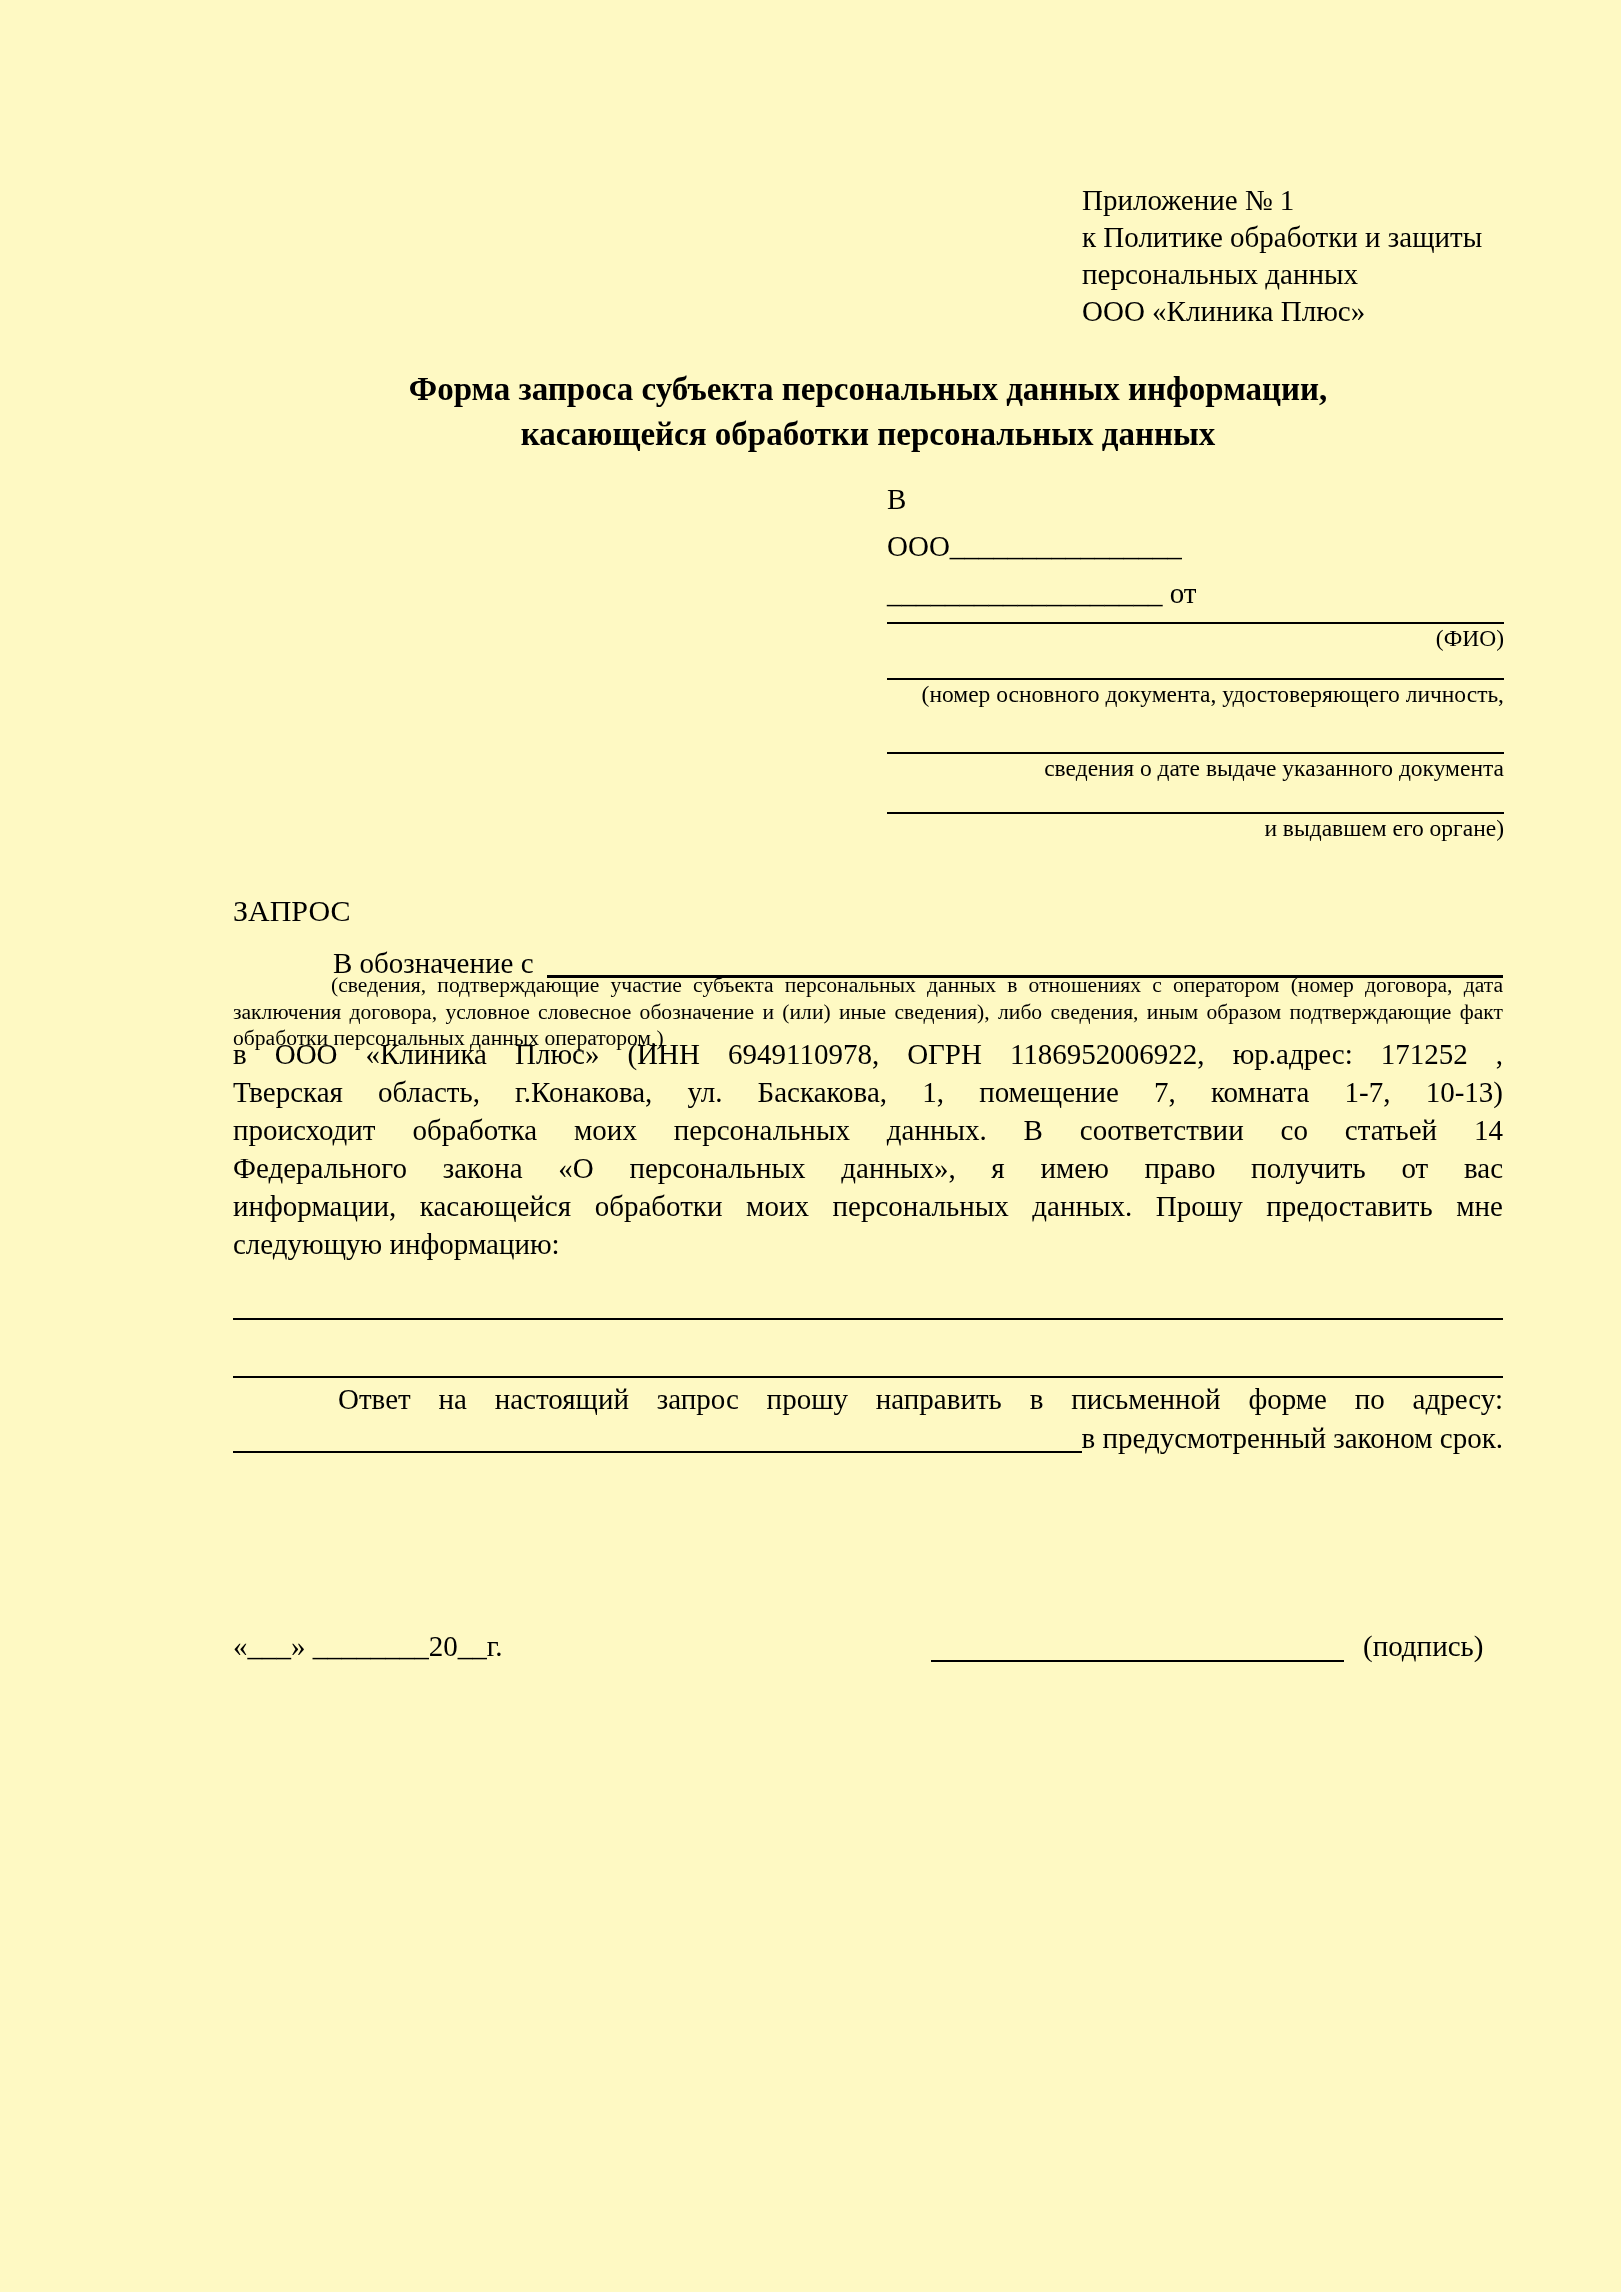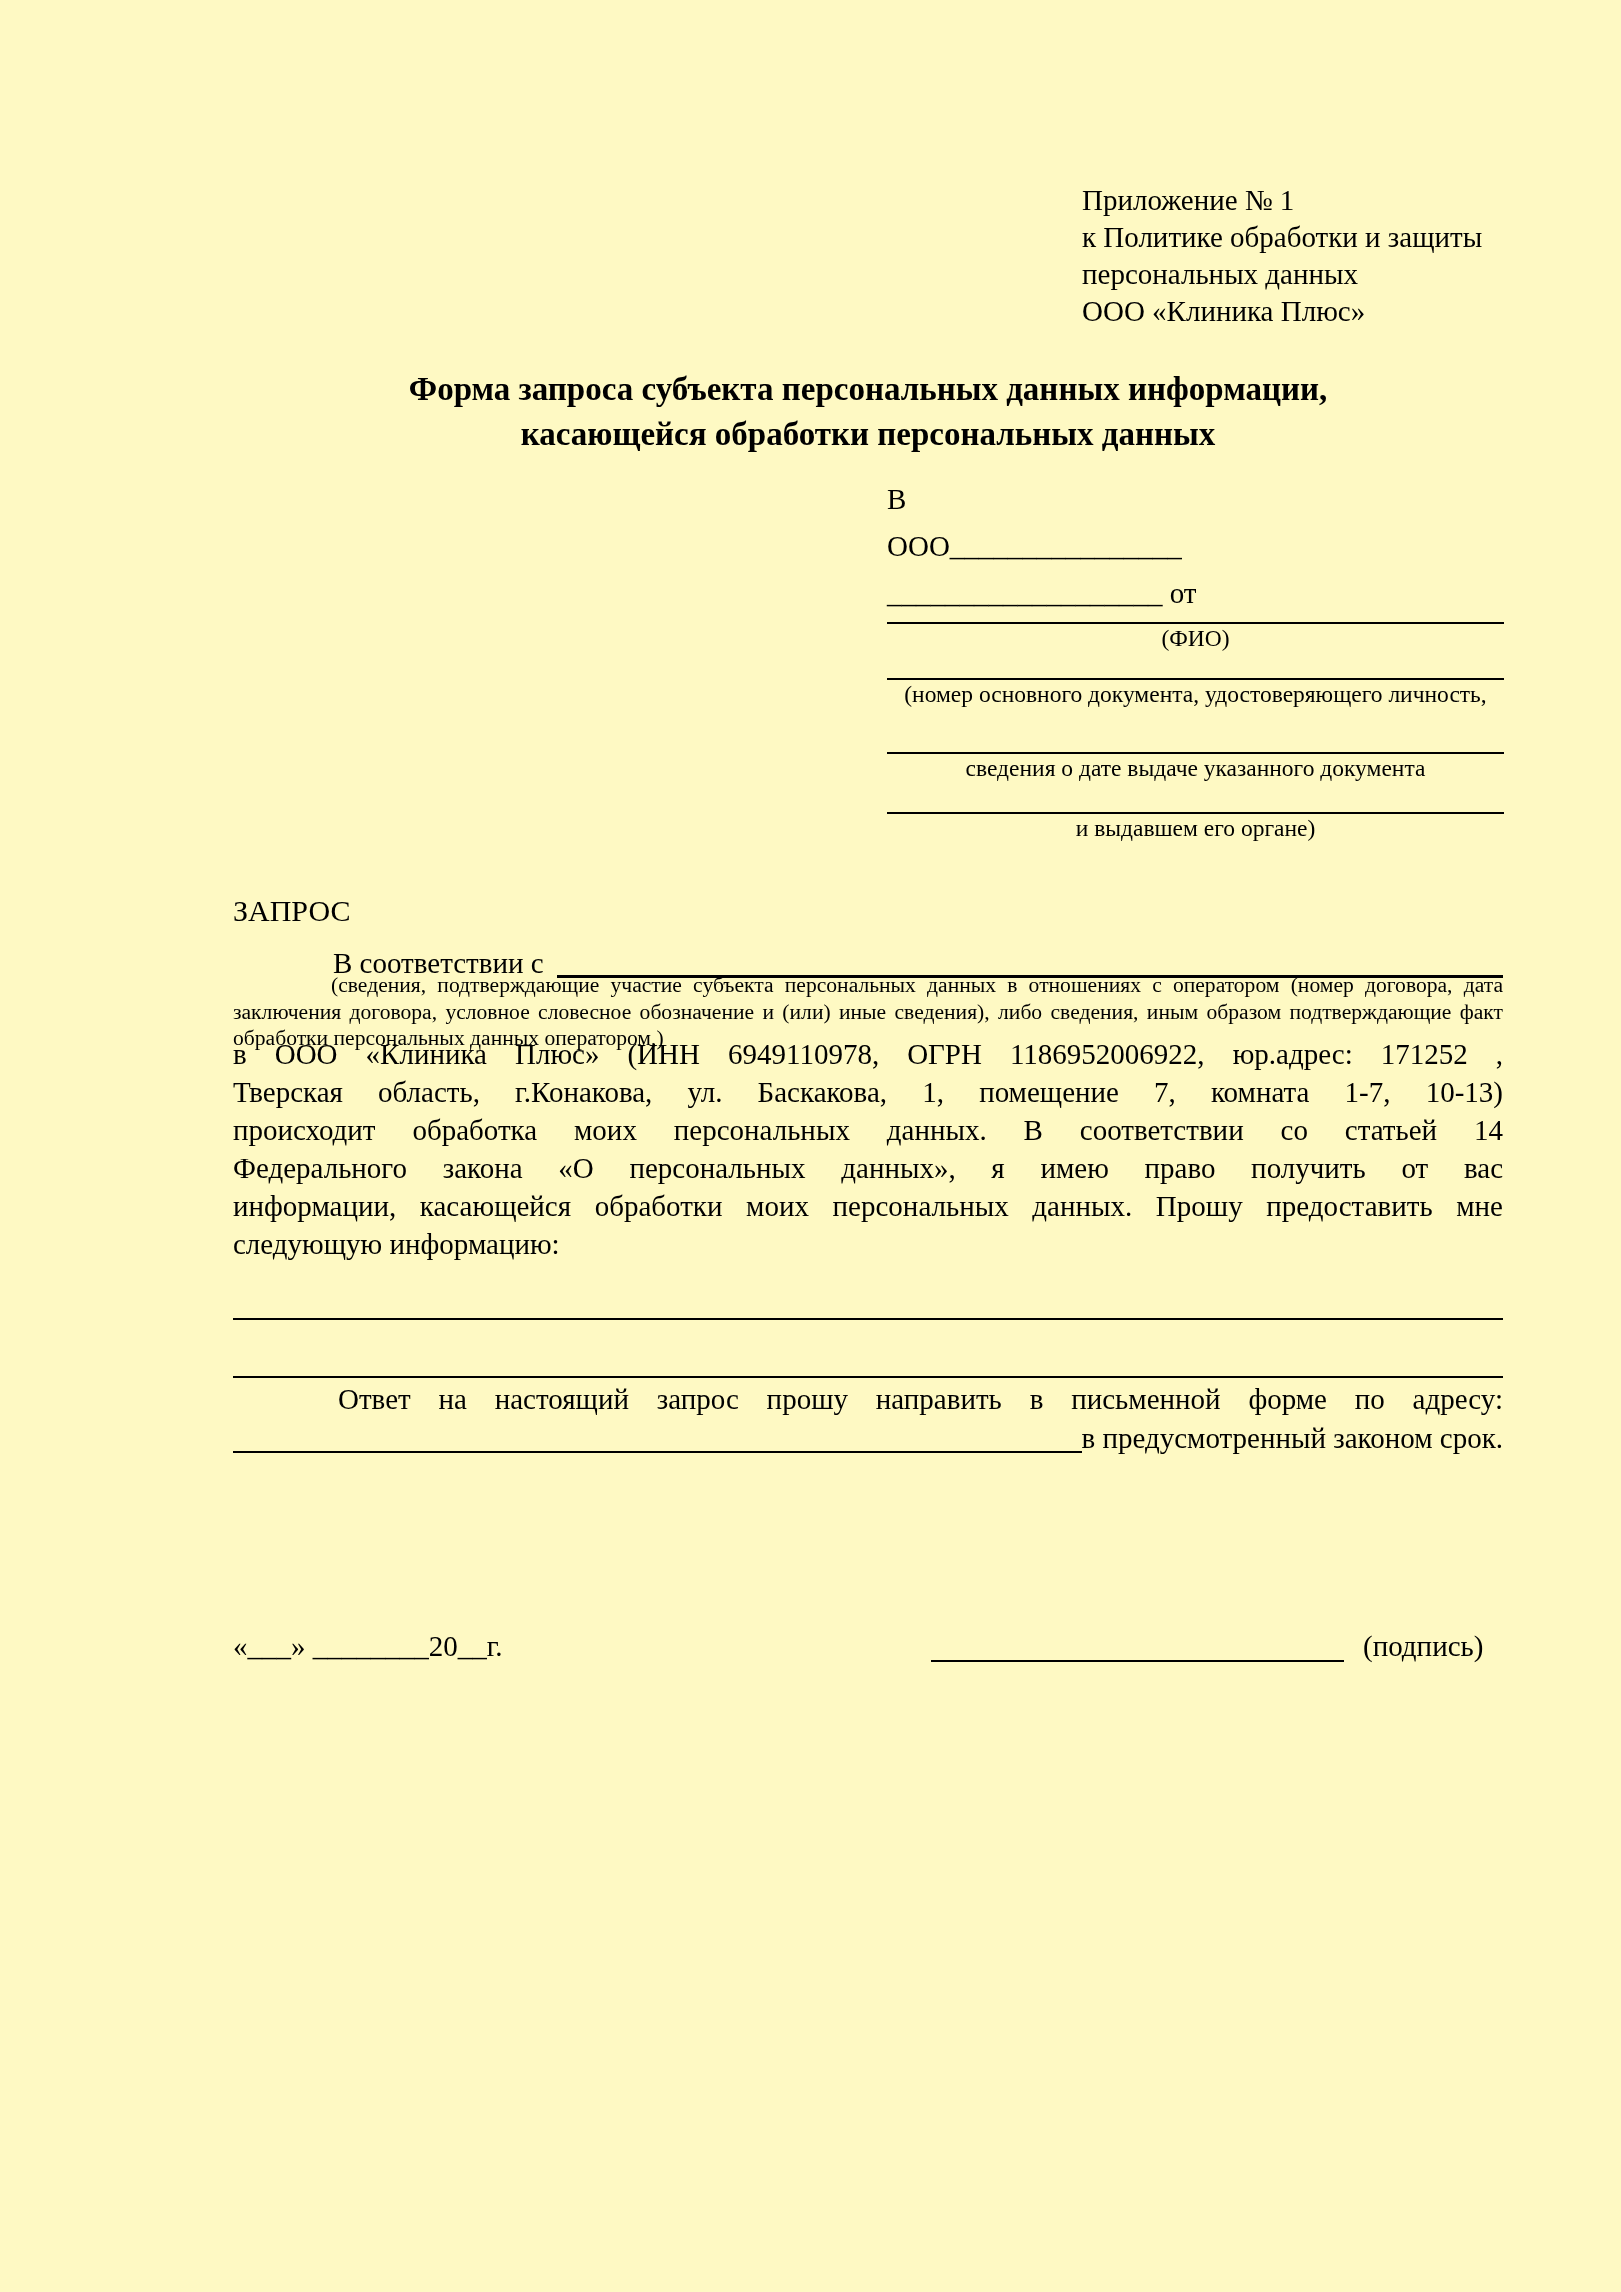--- a/index.html
+++ b/index.html
@@ -19,21 +19,21 @@
   .title {
     position:absolute; left:233px; top:367px; width:1270px;
     text-align:center; font-weight:bold; font-size:33px; line-height:45px;
   }
 
   
   .addressee { position:absolute; left:887px; top:476px; width:617px; font-size:29px; line-height:47px; }
   .a-line { white-space:pre; }
   .fill { height:0; border-bottom:2.9px solid #000; }
   .fill-fio { margin-top:4.9px; }
-  .caption { font-size:23.5px; line-height:29px; text-align:center; }
+  .caption { font-size:23.5px; line-height:29px; text-align:right; }
   .fill-2 { margin-top:25.5px; }
   .fill-3 { margin-top:43px; }
   .fill-4 { margin-top:29px; }
 
   
   .zapros { position:absolute; left:233px; top:890px; width:1270px; text-align:left; font-size:30px; line-height:41px; }
 
   
   .intro-row { position:absolute; left:233px; top:943px; width:1270px; display:flex; align-items:flex-end; font-size:29px; line-height:41px; }
   .intro-text { white-space:pre; padding-left:100px; }
@@ -93,21 +93,21 @@
     <div class="caption">(номер основного документа, удостоверяющего личность,</div>
     <div class="fill fill-3"></div>
     <div class="caption">сведения о дате выдаче указанного документа</div>
     <div class="fill fill-4"></div>
     <div class="caption">и выдавшем его органе)</div>
   </div>
 
   <div class="zapros">ЗАПРОС</div>
 
   <div class="intro-row">
-    <span class="intro-text">В соответствии с</span>
+    <span class="intro-text">В обозначение с</span>
     <span class="intro-fill"></span>
   </div>
 
   <div class="note">
     <div class="jlast note-indent">(сведения, подтверждающие участие субъекта персональных данных в отношениях с оператором (номер договора, дата</div>
     <div class="jlast">заключения договора, условное словесное обозначение и (или) иные сведения), либо сведения, иным образом подтверждающие факт</div>
     <div>обработки персональных данных оператором,)</div>
   </div>
 
   <div class="bodypar">

